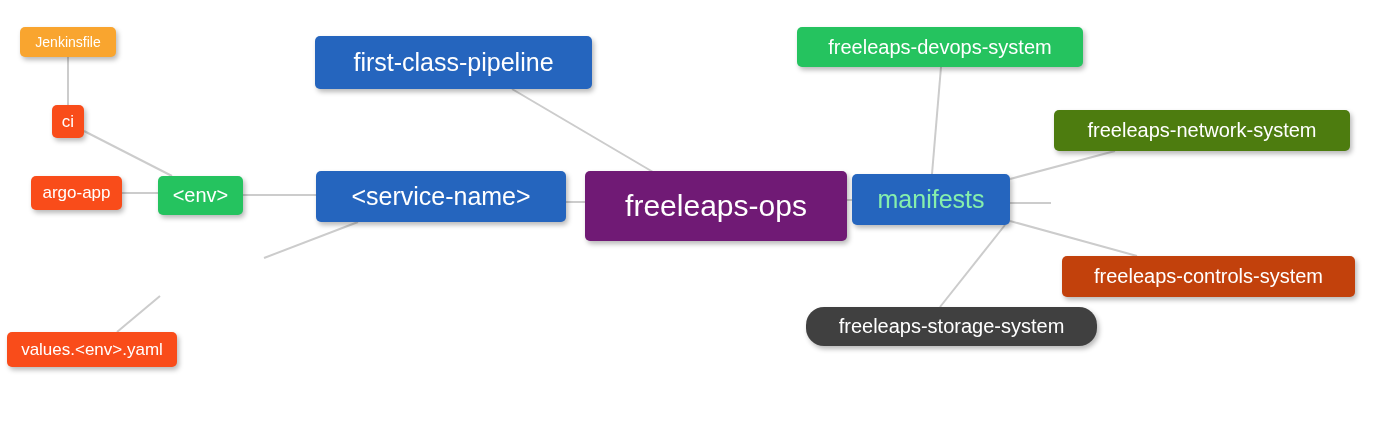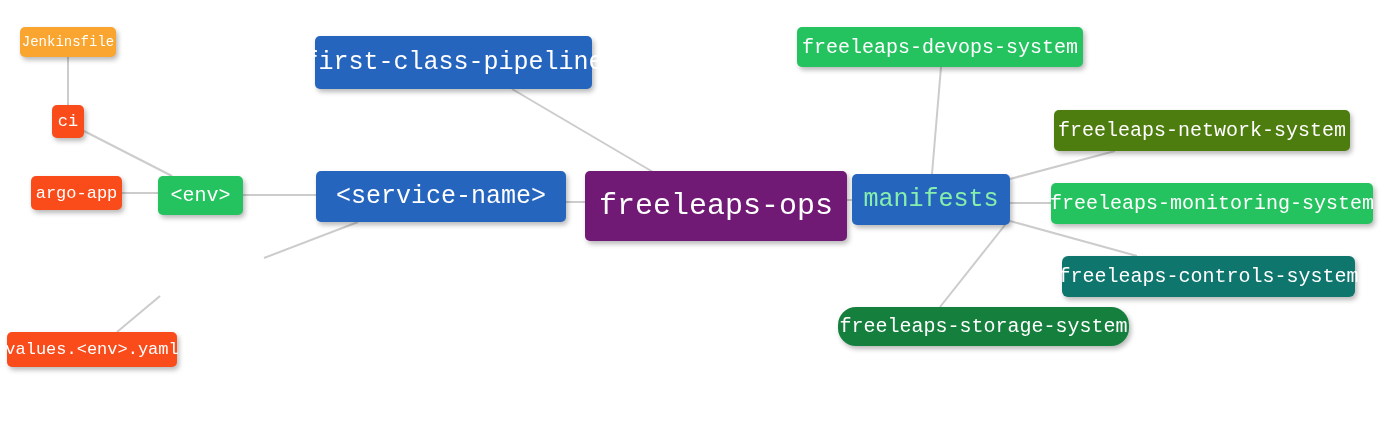--- a/index.html
+++ b/index.html
@@ -1,18 +1,18 @@
 <!DOCTYPE html>
 <html><head>
 <meta charset="utf-8">
 <style>
   html,body{margin:0;padding:0;background:#fff;}
   .stage{
     position:relative;width:1390px;height:421px;background:#fff;overflow:hidden;
-    font-family:Liberation Mono, monospace;
+    font-family:Liberation Sans, sans-serif;
   }
   svg.edges{position:absolute;left:0;top:0;width:1390px;height:421px;}
   svg.edges line{stroke:#cccccc;stroke-width:2;}
   .node{
     position:absolute;display:flex;align-items:center;justify-content:center;
     color:#ffffff;border-radius:5px;white-space:nowrap;
     box-shadow:2px 3px 5px rgba(0,0,0,0.28);
     cursor:default;
   }
   .l0{font-size:30px;}
@@ -59,19 +59,18 @@
   <div class="node l1" style="left: 316px; top: 171px; width: 250px; height: 51px; background: rgb(37, 101, 190); color: rgb(255, 255, 255);">&lt;service-name&gt;</div>
 
   <div class="node l0" style="left: 585px; top: 171px; width: 262px; height: 70px; background: #701a75; color: rgb(255, 255, 255);">freeleaps-ops</div>
 
   <div class="node l1" style="left: 852px; top: 174px; width: 158px; height: 51px; background: rgb(37, 101, 190); color: #86efac;">manifests</div>
 
   <div class="node l2" style="left: 797px; top: 27px; width: 286px; height: 40px; background: rgb(37, 195, 95); color: rgb(255, 255, 255);">freeleaps-devops-system</div>
 
   <div class="node l2" style="left: 1054px; top: 110px; width: 296px; height: 41px; background: #4d7c0f; color: rgb(255, 255, 255);">freeleaps-network-system</div>
 
-  <div class="node l2" style="left: 1051px; top: 183px; width: 322px; height: 41px; background: rgb(37, 195, 95); color: rgb(255, 255, 255);">freeleaps-monitoring-system</div>
 
-  <div class="node l2" style="left: 1062px; top: 256px; width: 293px; height: 41px; background: #0f766e; color: rgb(255, 255, 255); border-radius: 6px;">freeleaps-controls-system</div>
+  <div class="node l2" style="left: 1062px; top: 256px; width: 293px; height: 41px; background: #c2410c; color: rgb(255, 255, 255);">freeleaps-controls-system</div>
 
-  <div class="node l2" style="left: 838px; top: 307px; width: 291px; height: 39px; background: #15803d; color: rgb(255, 255, 255); border-radius: 18px;">freeleaps-storage-system</div>
+  <div class="node l2" style="left: 806px; top: 307px; width: 291px; height: 39px; background: #404040; color: rgb(255, 255, 255); border-radius: 18px;">freeleaps-storage-system</div>
 
 </div>
 
 </body></html>

